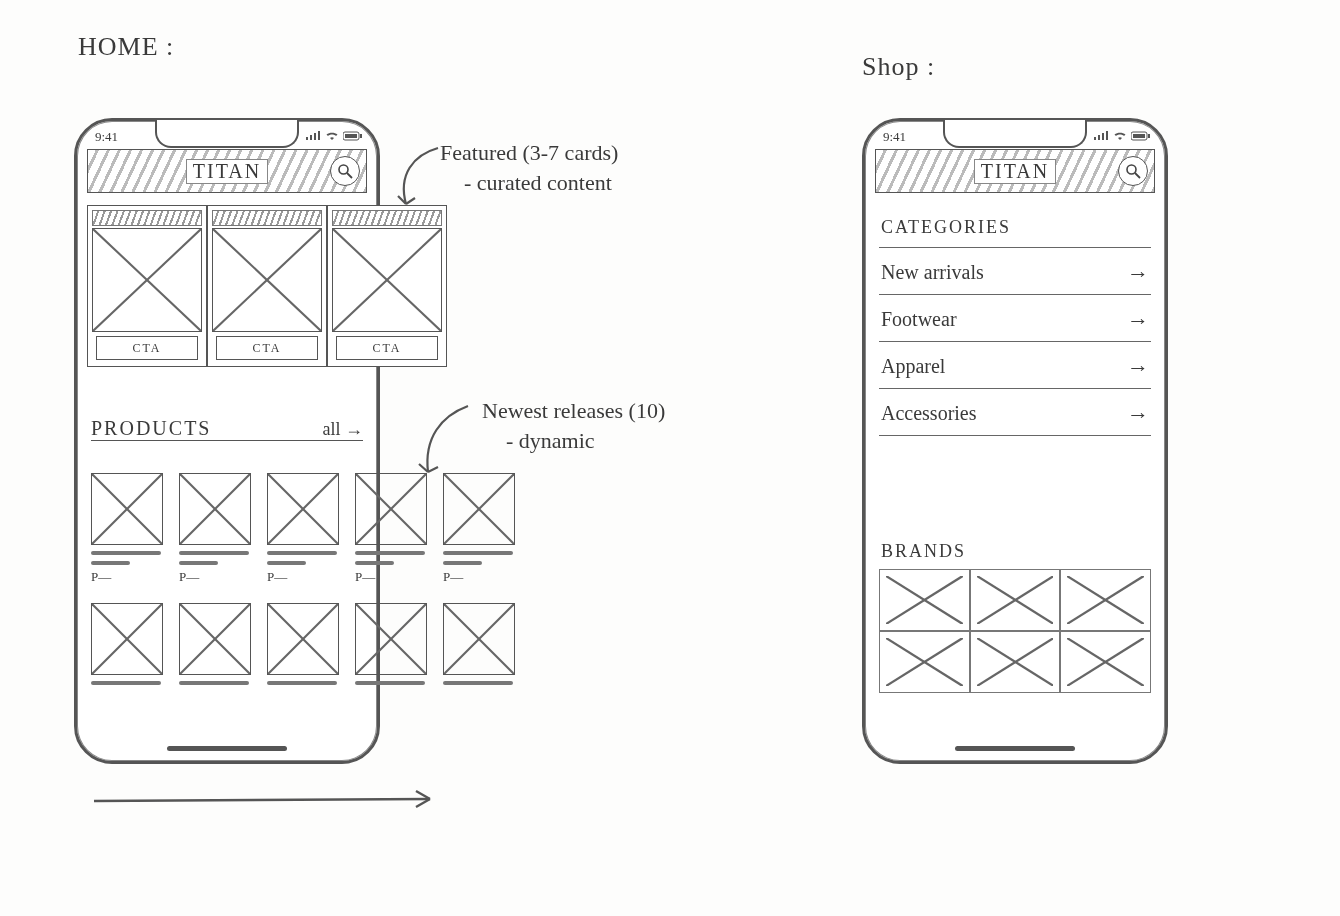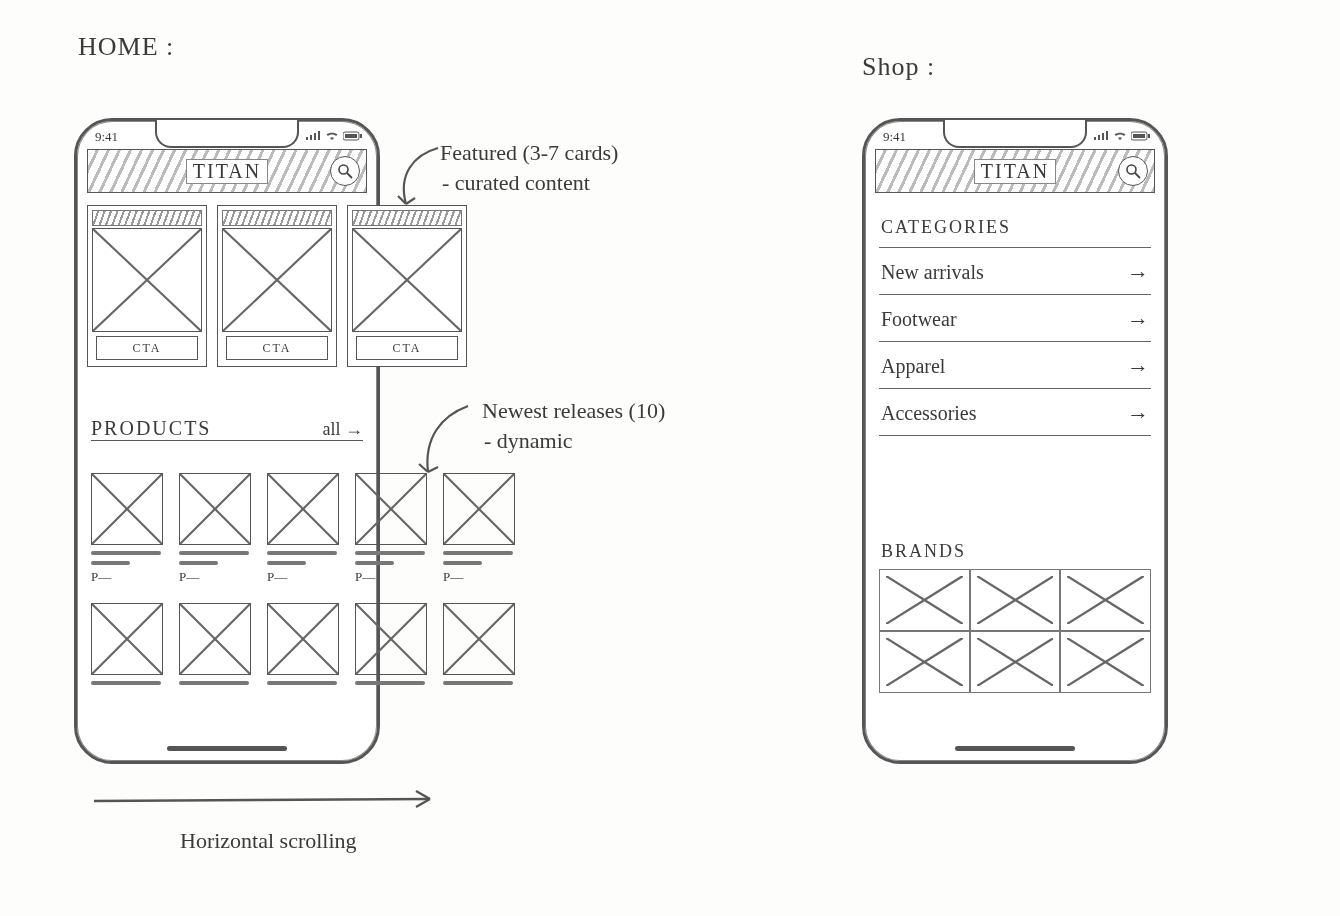--- a/index.html
+++ b/index.html
@@ -1,20 +1,20 @@
 <!DOCTYPE html>
 <html><head>
 <meta charset="utf-8">
 <style>
   html,body{margin:0;padding:0;background:#fdfdfc;font-family:"Comic Sans MS","Segoe Script","Bradley Hand",cursive;color:#3a3a3a}
   .canvas{position:relative;width:1340px;height:896px}
   .hand{font-family:"Comic Sans MS","Segoe Script","Bradley Hand",cursive}
   .label{position:absolute;font-size:26px;letter-spacing:1px}
   .note{position:absolute;font-size:22px;line-height:1.35}
-  .note .sub{display:block;margin-left:2px}
+  .note .sub{display:block;margin-left:24px}
   .phone{
     position:absolute;width:300px;height:640px;
     border:3px solid #555;border-radius:38px;background:#fff;
     box-shadow:0 0 0 1px #888 inset;
   }
   .notch{
     position:absolute;top:-1px;left:50%;transform:translateX(-50%);
     width:140px;height:26px;border:2px solid #555;border-top:none;
     border-radius:0 0 16px 16px;background:#fff;z-index:3;
   }
@@ -29,21 +29,21 @@
     background:repeating-linear-gradient(115deg,#fff 0 7px,#bbb 7px 10px);
     display:flex;align-items:center;justify-content:center;
   }
   .header .title{font-size:20px;letter-spacing:2px;background:#fff;padding:0 6px;border:1px solid #888}
   .header .search{
     position:absolute;right:6px;top:50%;transform:translateY(-50%);
     width:28px;height:28px;border:1.5px solid #555;border-radius:50%;
     display:flex;align-items:center;justify-content:center;background:#fff;
   }
   
-  .featured{position:absolute;top:84px;left:10px;right:-60px;height:168px;display:flex;gap:10px}
+  .featured{position:absolute;top:84px;left:10px;right:-60px;height:168px;display:flex;}
   .card{
     width:118px;height:160px;border:1.5px solid #555;background:#fff;position:relative;flex:0 0 auto;
   }
   .card .tag{position:absolute;top:4px;left:4px;right:4px;height:14px;
     background:repeating-linear-gradient(110deg,#fff 0 4px,#999 4px 6px);
     border:1px solid #777}
   .card .ximg{position:absolute;top:22px;left:4px;right:4px;bottom:34px}
   .card .cta{
     position:absolute;left:8px;right:8px;bottom:6px;height:22px;border:1.5px solid #555;
     display:flex;align-items:center;justify-content:center;font-size:12px;letter-spacing:2px;background:#fff;
@@ -290,21 +290,20 @@
 
   <div class="note" style="top:396px;left:482px;width:320px">
     <span>Newest releases (10)</span>
     <span class="sub">- dynamic</span>
   </div>
 
   <svg class="long-arrow" style="top:786px;left:90px" width="360" height="30" viewBox="0 0 360 30">
     <line x1="4" y1="15" x2="340" y2="13" stroke="#555" stroke-width="2.4"></line>
     <path d="M340 13 l-14 -8 M340 13 l-14 8" stroke="#555" stroke-width="2.4" fill="none"></path>
   </svg>
-  <div class="note" style="top:826px;left:180px">Horizontal scrolling</div>
 
   <div class="phone" style="top:118px;left:862px">
     <div class="notch"></div>
     <div class="statusbar">
       <span class="time">9:41</span>
       <span class="right">
         <span class="ic signal">
             <svg width="16" height="10" viewBox="0 0 16 10">
               <path d="M1 9h2V6H1zM5 9h2V4H5zM9 9h2V2H9zM13 9h2V0h-2z" fill="#555"></path>
             </svg>

